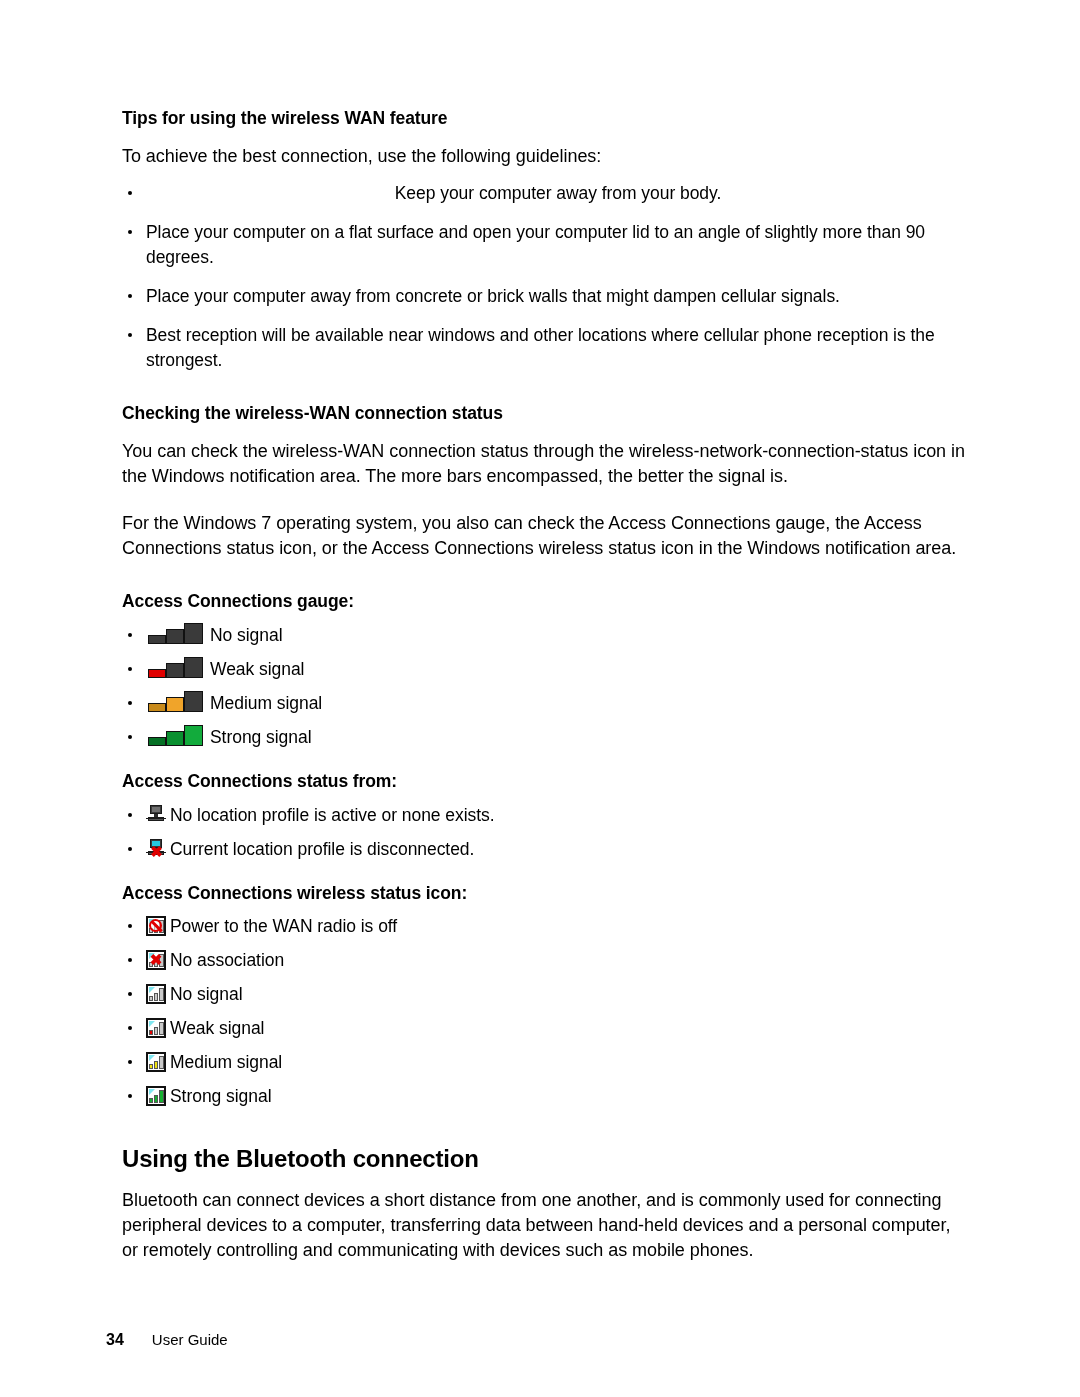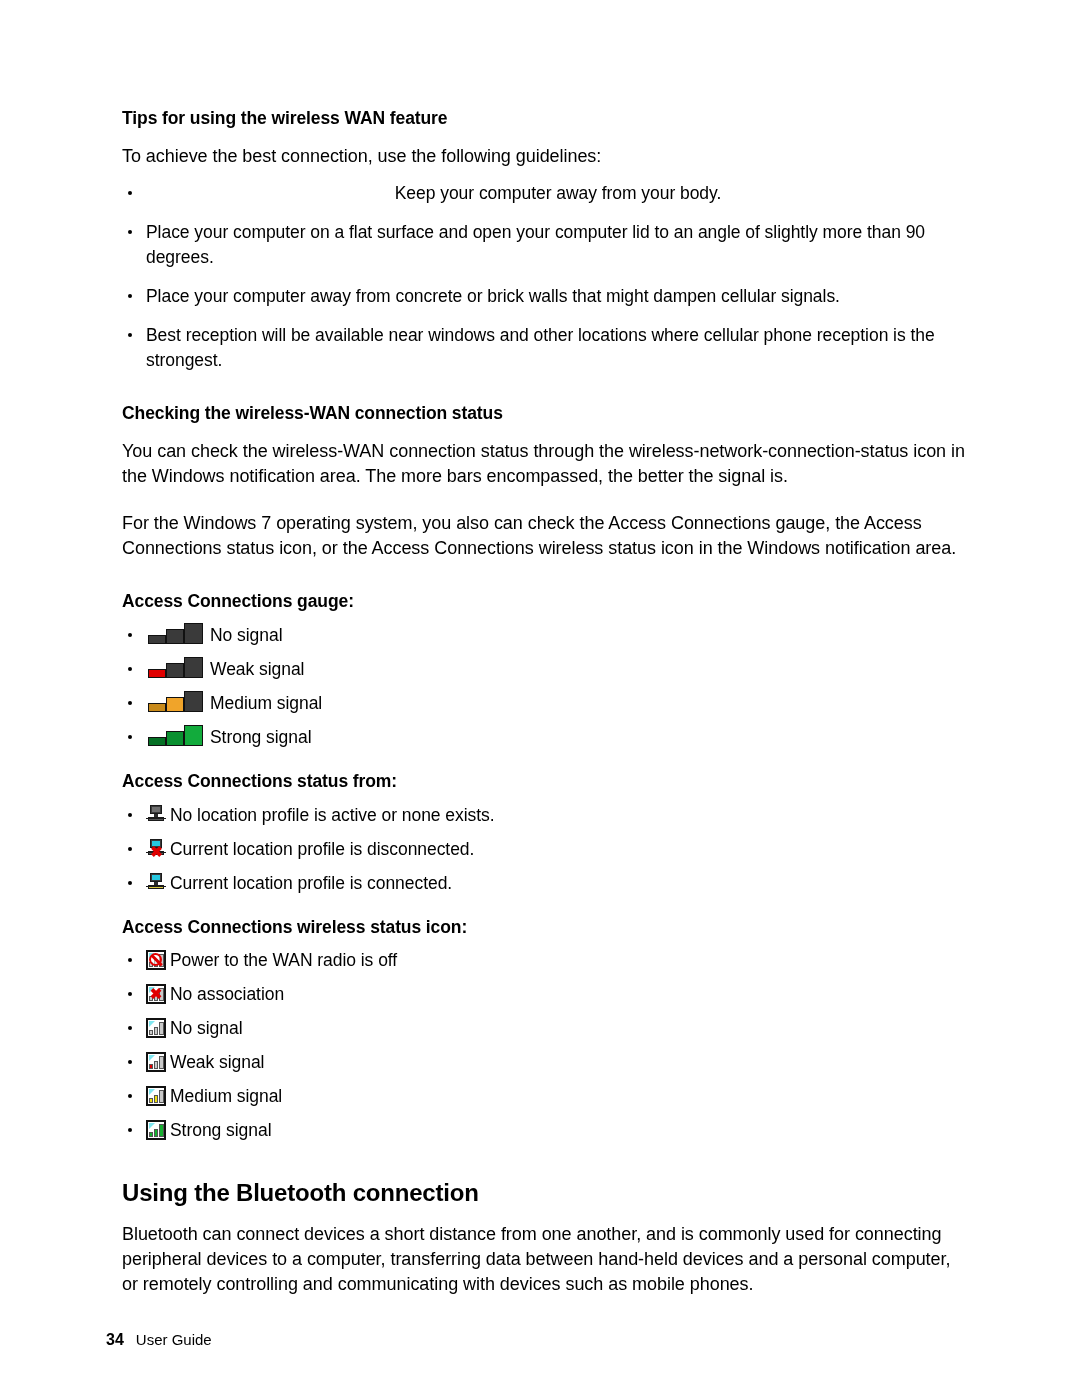--- a/index.html
+++ b/index.html
@@ -241,21 +241,21 @@
   .footer {
     position: absolute;
     left: 106px;
     bottom: 48px;
     font-size: 15px;
     letter-spacing: 0;
   }
   .footer .pg {
     font-weight: bold;
     font-size: 16px;
-    margin-right: 12px;
+    margin-right: 28px;
   }
 </style>
 </head>
 <body>
 
 <div class="page">
   <div class="content">
 
     <h3 class="subhead">Tips for using the wireless WAN feature</h3>
     <div class="gap-sm"></div>
@@ -328,30 +328,20 @@
         <span class="acstat">
           <span class="mon"></span>
             <span class="scr" style="background:#27c8e0"></span>
           <span class="neck"></span>
             <span class="base"></span>
             <span class="wire"></span>
           <span class="xmark">✖</span>
         </span>
         <span class="label">Current location profile is disconnected.</span>
       </li>
-      <li>
-        <span class="acstat">
-          <span class="mon"></span>
-            <span class="scr" style="background:#27c8e0"></span>
-          <span class="neck"></span>
-            <span class="base" style="background:#d8c840"></span>
-            <span class="wire"></span>
-        </span>
-        <span class="label">Current location profile is connected.</span>
-      </li>
     </ul>
 
     <div class="gap-md"></div>
     <h3 class="subhead">Access Connections wireless status icon:</h3>
     <ul class="iconlist">
       <li>
         <span class="wicon">
           <span class="tri"></span>
           <span class="bar r1"></span>
             <span class="bar r2"></span>

